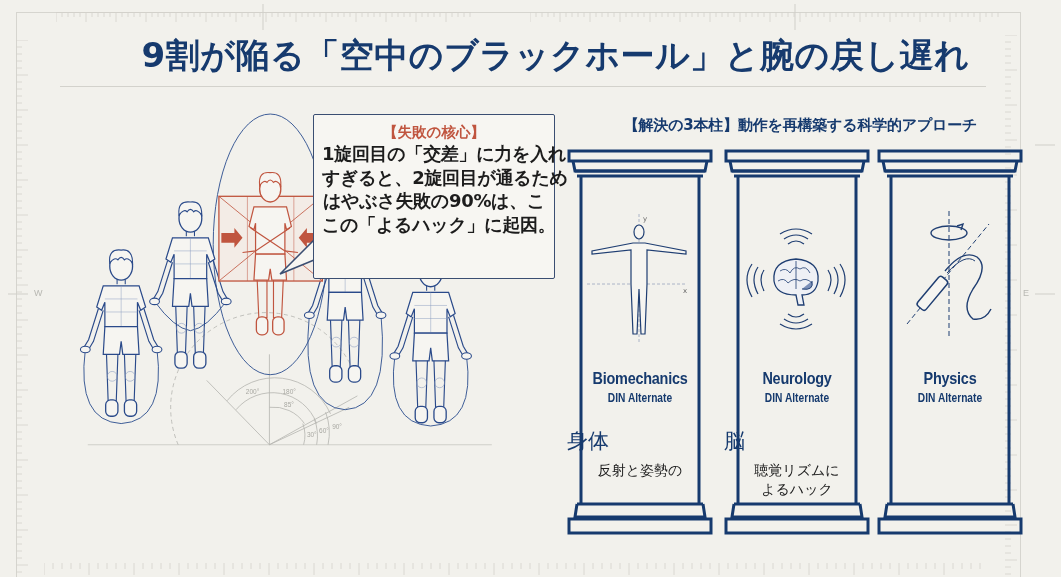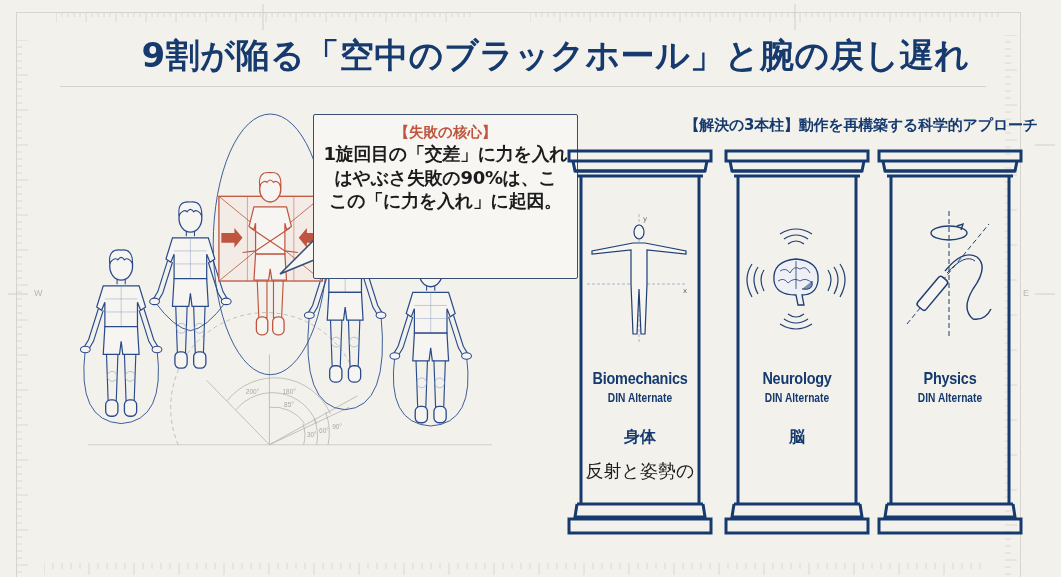--- a/index.html
+++ b/index.html
@@ -12,34 +12,34 @@
   .ruler-left { position: absolute; left: 16px; top: 40px; width: 14px; height: 540px; }
   .ruler-right { position: absolute; left: 1005px; top: 35px; width: 14px; height: 540px; }
   .ruler-bottom { position: absolute; left: 44px; top: 563px; width: 940px; height: 14px; }
   .axis-label { position: absolute; font-size: 9px; color: #b8b8b2; font-family: "Liberation Sans", sans-serif; }
 
   .title { position: absolute; left: 0; top: 33px; width: 1061px; text-align: center; font-family: "DejaVu Sans", sans-serif; font-weight: bold; font-size: 34px; color: #163a6e; letter-spacing: 0.5px; margin-left: 25px; }
   .title-underline { position: absolute; left: 60px; top: 86px; width: 926px; height: 1px; background: #d3d2cc; }
 
   .scene { position: absolute; left: 0; top: 100px; width: 560px; height: 470px; }
 
-  .callout { position: absolute; left: 313px; top: 114px; width: 265px; height: 165px; background: #f7f6f2; border: 1.5px solid #3a4e72; border-radius: 2px; padding: 7px 8px 0 8px; text-align: center; }
+  .callout { position: absolute; left: 313px; top: 114px; width: 242px; height: 165px; background: #f7f6f2; border: 1.5px solid #3a4e72; border-radius: 2px; padding: 7px 8px 0 8px; text-align: center; }
   .callout-title { font-size: 14.5px; font-weight: bold; color: #c0553f; line-height: 20px; }
   .callout-line { font-size: 18px; font-weight: bold; color: #1c1c1c; line-height: 23.5px; letter-spacing: -0.3px; white-space: nowrap; }
   .callout-tail { position: absolute; left: 278px; top: 238px; }
 
-  .section-heading { position: absolute; left: 563px; top: 116px; width: 475px; text-align: right; font-size: 15px; font-weight: bold; color: #163a6e; letter-spacing: -0.2px; }
+  .section-heading { position: absolute; left: 563px; top: 116px; width: 475px; text-align: center; font-size: 15px; font-weight: bold; color: #163a6e; letter-spacing: -0.2px; }
 
   .pillar { position: absolute; top: 149px; width: 146px; height: 400px; }
   .pillar svg.frame-svg { position: absolute; left: 0; top: 0; }
   .pillar-icon { position: absolute; left: 0; top: 60px; width: 146px; height: 150px; }
   .pillar-en { position: absolute; left: 0; top: 220px; width: 146px; text-align: center; font-family: "Liberation Sans", sans-serif; font-weight: bold; font-size: 17px; color: #163a6e; transform: scaleX(0.85); letter-spacing: -0.3px; }
   .pillar-font { position: absolute; left: 0; top: 242px; width: 146px; text-align: center; font-family: "Liberation Sans", sans-serif; font-weight: bold; font-size: 12px; color: #163a6e; transform: scaleX(0.85); }
-  .pillar-jp { position: absolute; left: 0; top: 278px; width: 146px; text-align: center; font-weight: bold; font-size: 16px; color: #163a6e; }
-  .pillar-desc { position: absolute; left: 0; top: 312px; width: 146px; text-align: center; font-size: 18px; color: #1c1c1c; line-height: 19px; }
+  .pillar-jp { position: absolute; left: 0; top: 278px; width: 146px; font-weight: normal; font-size: 21px; color: #163a6e; }
+  .pillar-desc { position: absolute; left: 0; top: 312px; width: 146px; text-align: center; font-size: 14px; color: #1c1c1c; line-height: 19px; }
 </style>
 </head>
 <body>
 
 <div class="frame"></div>
 <svg class="ruler-top" width="415" height="12">
   <g stroke="#cfcec8" stroke-width="1">
     <line x1="0" y1="0" x2="415" y2="0"></line>
   </g>
   <g stroke="#d4d3cd" stroke-width="0.8" id="rt">
@@ -593,22 +593,23 @@
   </g>
 </svg>
 
 <svg class="callout-tail" width="40" height="40">
   <path d="M36,2 L2,36 L36,22" fill="#f7f6f2" stroke="#3a4e72" stroke-width="1.5"></path>
 </svg>
 
 <div class="callout">
   <div class="callout-title">【失敗の核心】</div>
   <div class="callout-line">1旋回目の「交差」に力を入れ</div>
+  <div class="callout-line">すぎると、2旋回目が通るため</div>
   <div class="callout-line">はやぶさ失敗の90%は、こ</div>
-  <div class="callout-line">この「に力を入れ」に起因。</div>
+  <div class="callout-line">この「よるハック」に起因。</div>
 </div>
 
 <div class="section-heading">【解決の3本柱】動作を再構築する科学的アプローチ</div>
 
 <div class="pillar" style="left:567px">
   <svg class="frame-svg" width="146" height="400">
     <g fill="none" stroke="#163a6e" stroke-width="3">
       <rect x="2" y="2" width="142" height="10"></rect>
       <path d="M6,12 L8,22 L138,22 L140,12"></path>
       <line x1="8" y1="22" x2="138" y2="22"></line>
@@ -673,20 +674,24 @@
     <path d="M78,80 Q90,82 88,72" fill="#7c90b8" stroke="#1f3e72" stroke-width="1"></path>
     <g fill="none" stroke="#1f3e72" stroke-width="0.8">
       <path d="M56,62 Q62,58 66,64 Q70,56 76,60 Q82,56 86,64"></path>
       <path d="M54,72 Q60,68 64,74 Q70,68 76,72 Q82,68 88,74"></path>
       <line x1="72" y1="52" x2="72" y2="80"></line>
     </g>
   </svg>
   <div class="pillar-en">Neurology</div>
   <div class="pillar-font">DIN Alternate</div>
   <div class="pillar-jp">脳</div>
+  <div class="pillar-desc">
+    <div>聴覚リズムに</div>
+    <div>よるハック</div>
+  </div>
 </div>
 
 <div class="pillar" style="left:877px">
   <svg class="frame-svg" width="146" height="400">
     <g fill="none" stroke="#163a6e" stroke-width="3">
       <rect x="2" y="2" width="142" height="10"></rect>
       <path d="M6,12 L8,22 L138,22 L140,12"></path>
       <line x1="8" y1="22" x2="138" y2="22"></line>
       <line x1="14" y1="27" x2="14" y2="355"></line>
       <line x1="132" y1="27" x2="132" y2="355"></line>

